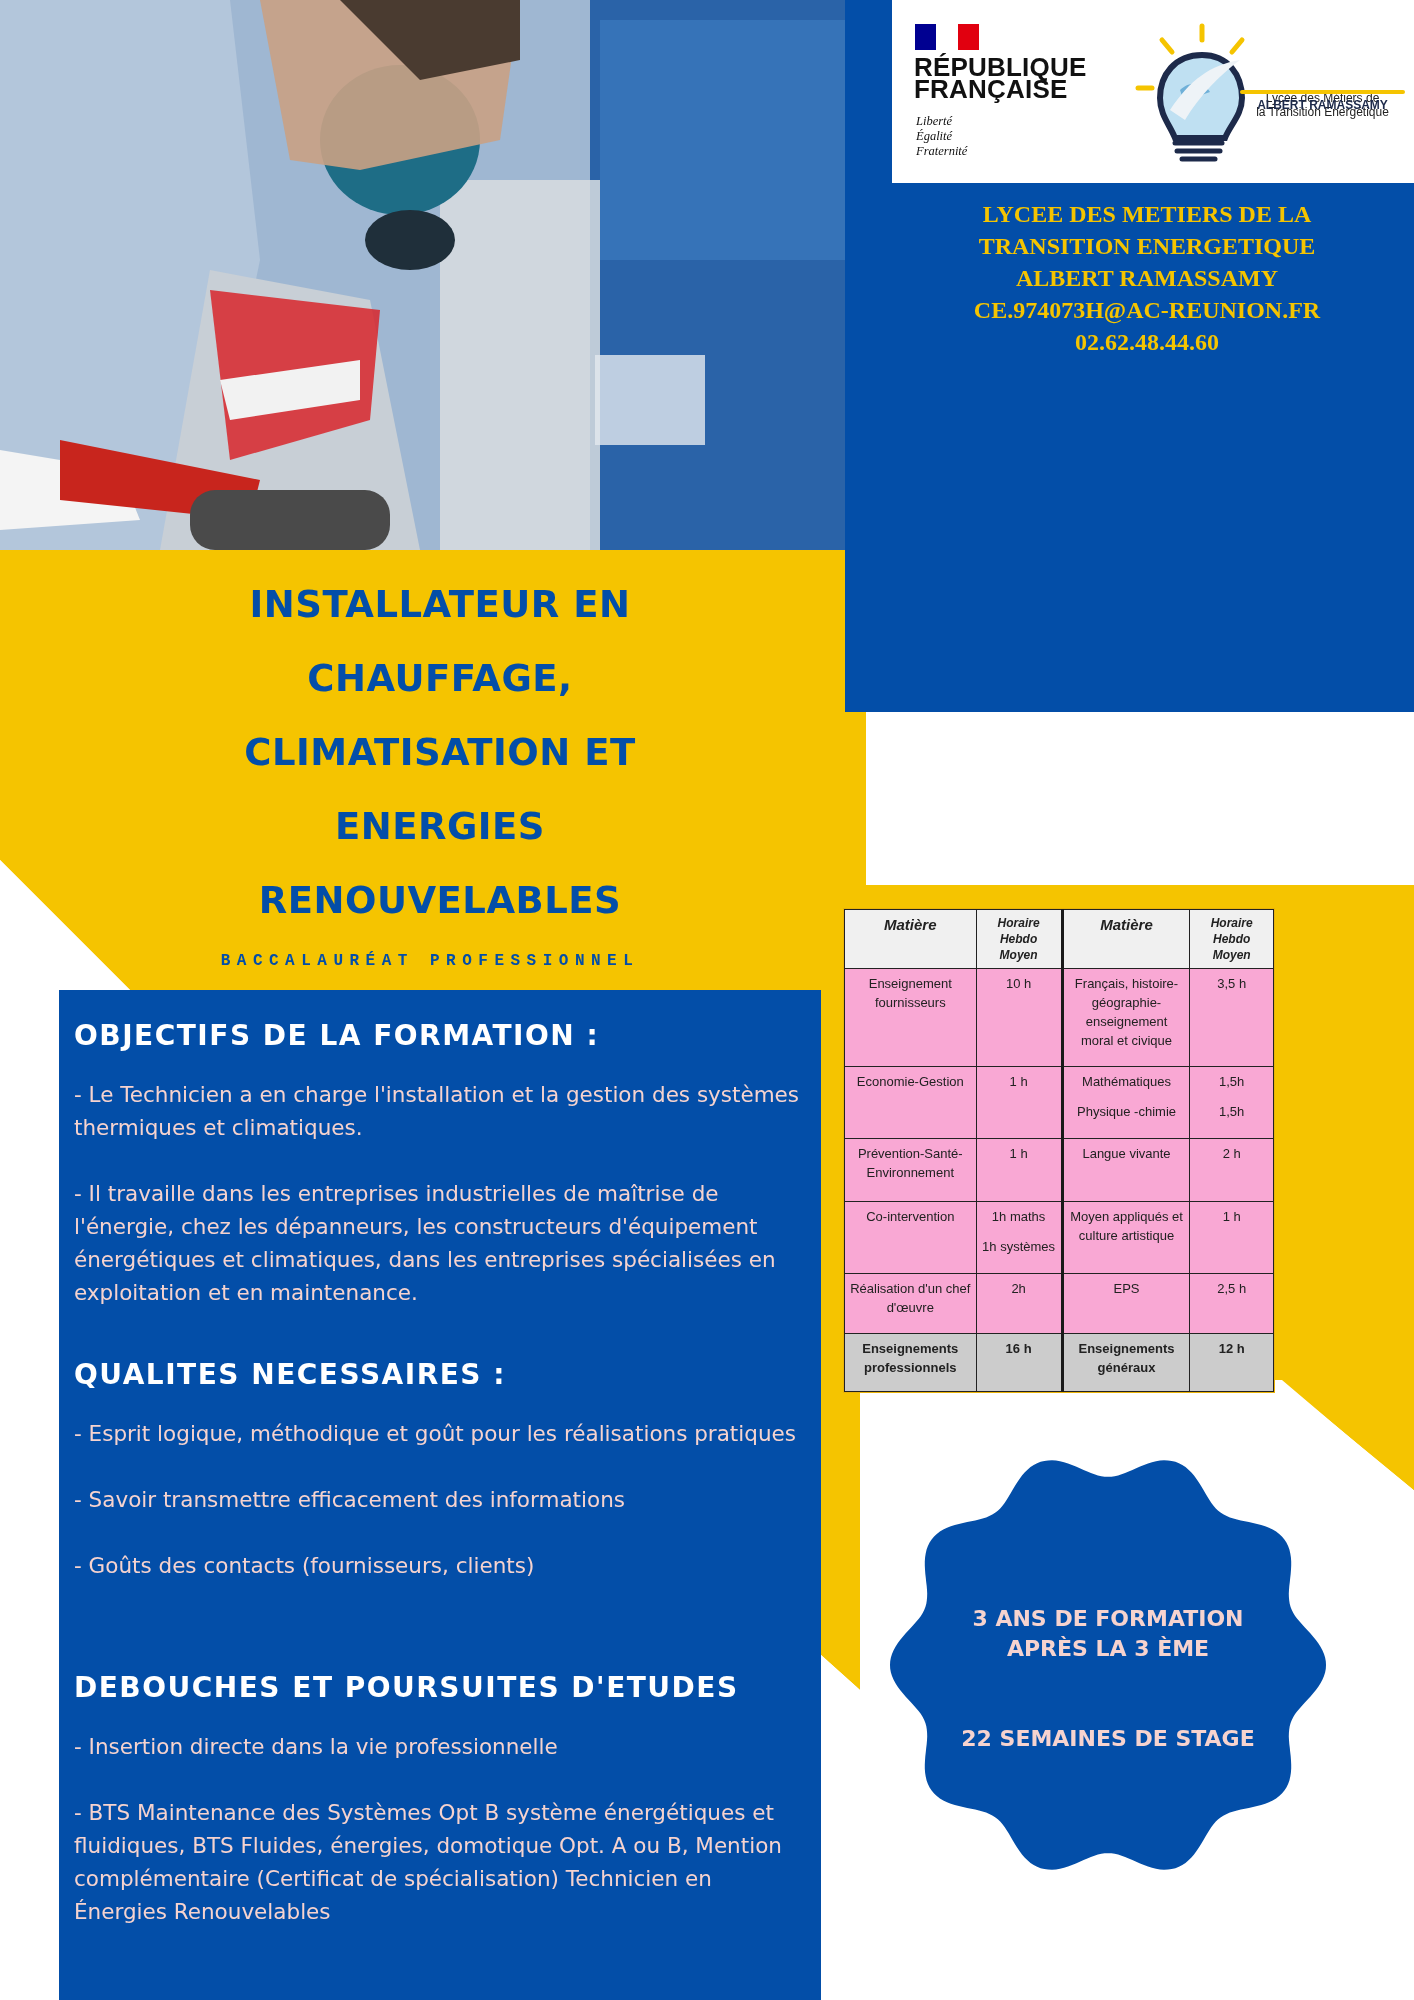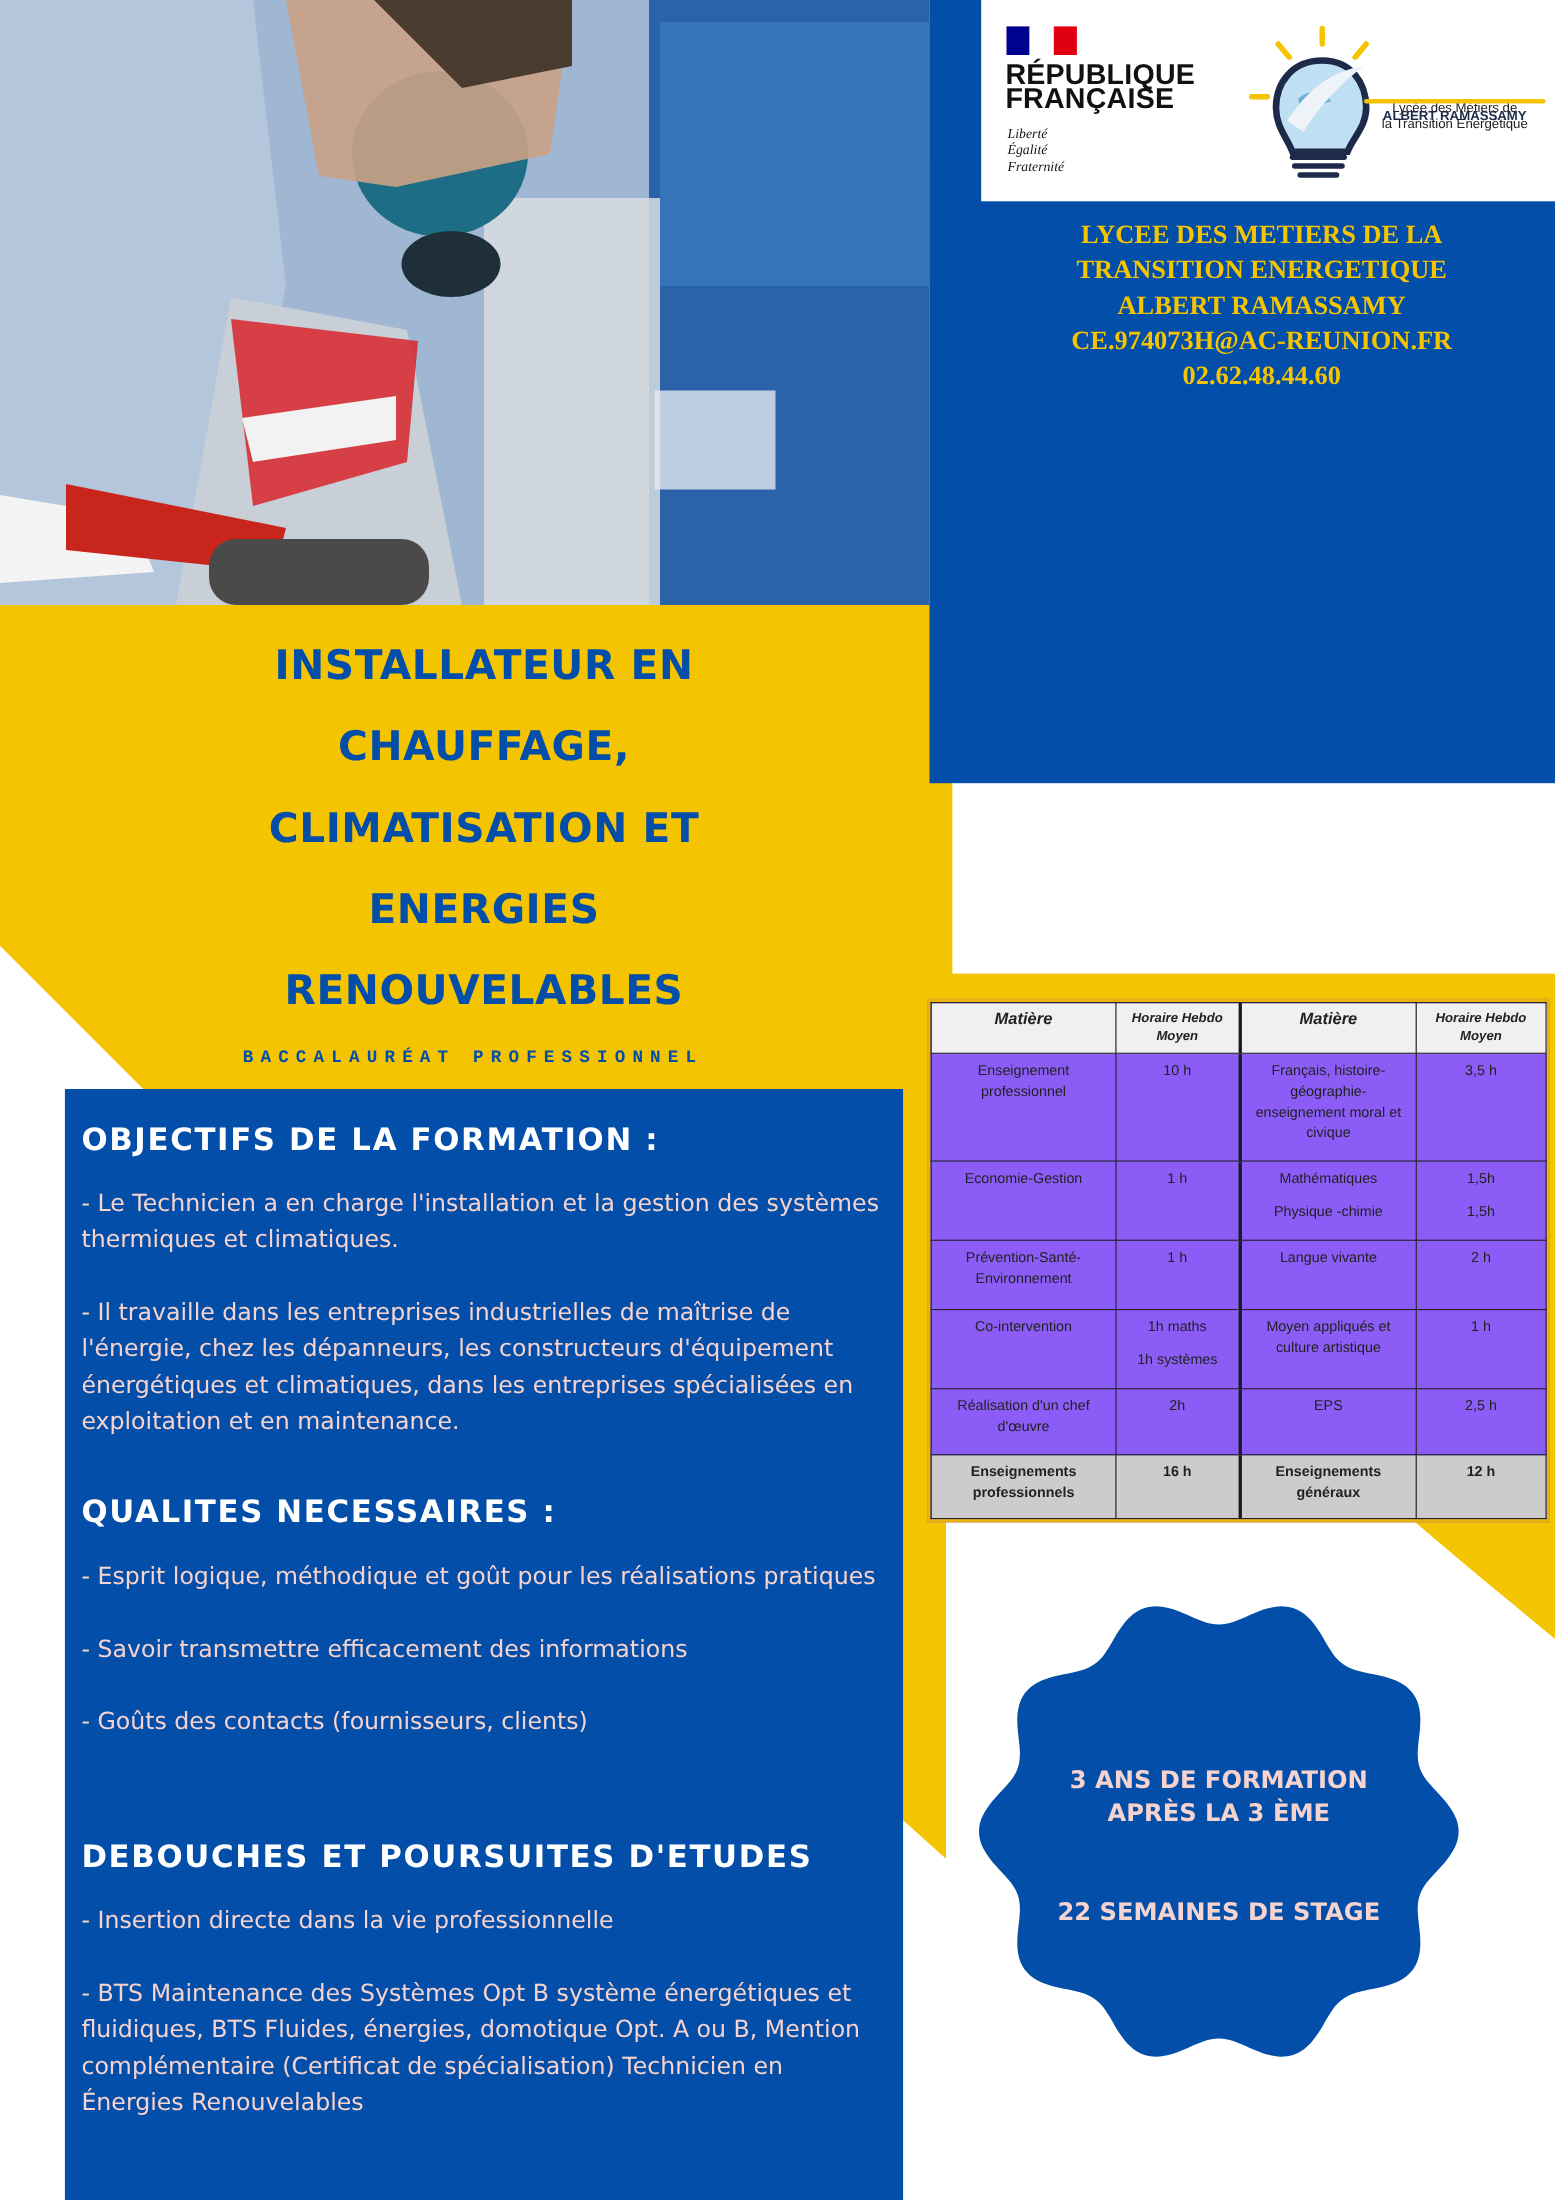--- a/index.html
+++ b/index.html
@@ -45,21 +45,21 @@
 
   
   .content-panel { left: 59px; top: 990px; width: 762px; height: 1010px; background: #034ea8; }
   .section { position: absolute; left: 74px; width: 730px; }
   .section h2 { font-family: "DejaVu Sans", sans-serif; font-weight: bold; color: #ffffff; font-size: 28px;
     letter-spacing: 1.5px; line-height: 36px; margin-bottom: 24px; }
   .section p { font-family: "DejaVu Sans", sans-serif; color: #f6d3cf; font-size: 21.5px; line-height: 33px;
     margin-bottom: 33px; }
 
   
-  .table-wrap { left: 843px; top: 908px; width: 566px; border: 3px solid #eab308; background: #8b5cf6; }
+  .table-wrap { left: 843px; top: 908px; width: 432px; border: 1px solid #eab308; background: #f9a8d4; }
   table { border-collapse: collapse; width: 100%; font-family: "Liberation Sans", sans-serif; font-size: 13px;
     color: #222; }
   th, td { border: 1.5px solid #222; text-align: center; vertical-align: top; padding: 5px 4px; line-height: 19px; }
   th { background: #f0f0f0; font-style: italic; font-weight: bold; }
   th.mat { font-size: 15px; }
   th.hr { font-size: 12px; line-height: 16px; }
   td.divider-left, th.divider-left { border-left: 3px solid #1a1a1a; }
   tr.total td { background: #cccccc; font-weight: bold; }
   .cell-line { display: block; }
   .cell-line + .cell-line { margin-top: 11px; }
@@ -197,21 +197,21 @@
       <tr style="height:46px;">
         <th class="mat">Matière</th>
         <th class="hr">Horaire Hebdo Moyen</th>
         <th class="mat divider-left">Matière</th>
         <th class="hr">Horaire Hebdo Moyen</th>
       </tr>
     </thead>
     <tbody id="table-body">
         <tr style="height: 98px;">
           <td>
-            <span class="cell-line">Enseignement professionnel</span>
+            <span class="cell-line">Enseignement fournisseurs</span>
           </td>
           <td>
             <span class="cell-line">10 h</span>
           </td>
           <td class="divider-left">
             <span class="cell-line">Français, histoire-géographie-enseignement moral et civique</span>
           </td>
           <td>
             <span class="cell-line">3,5 h</span>
           </td>

